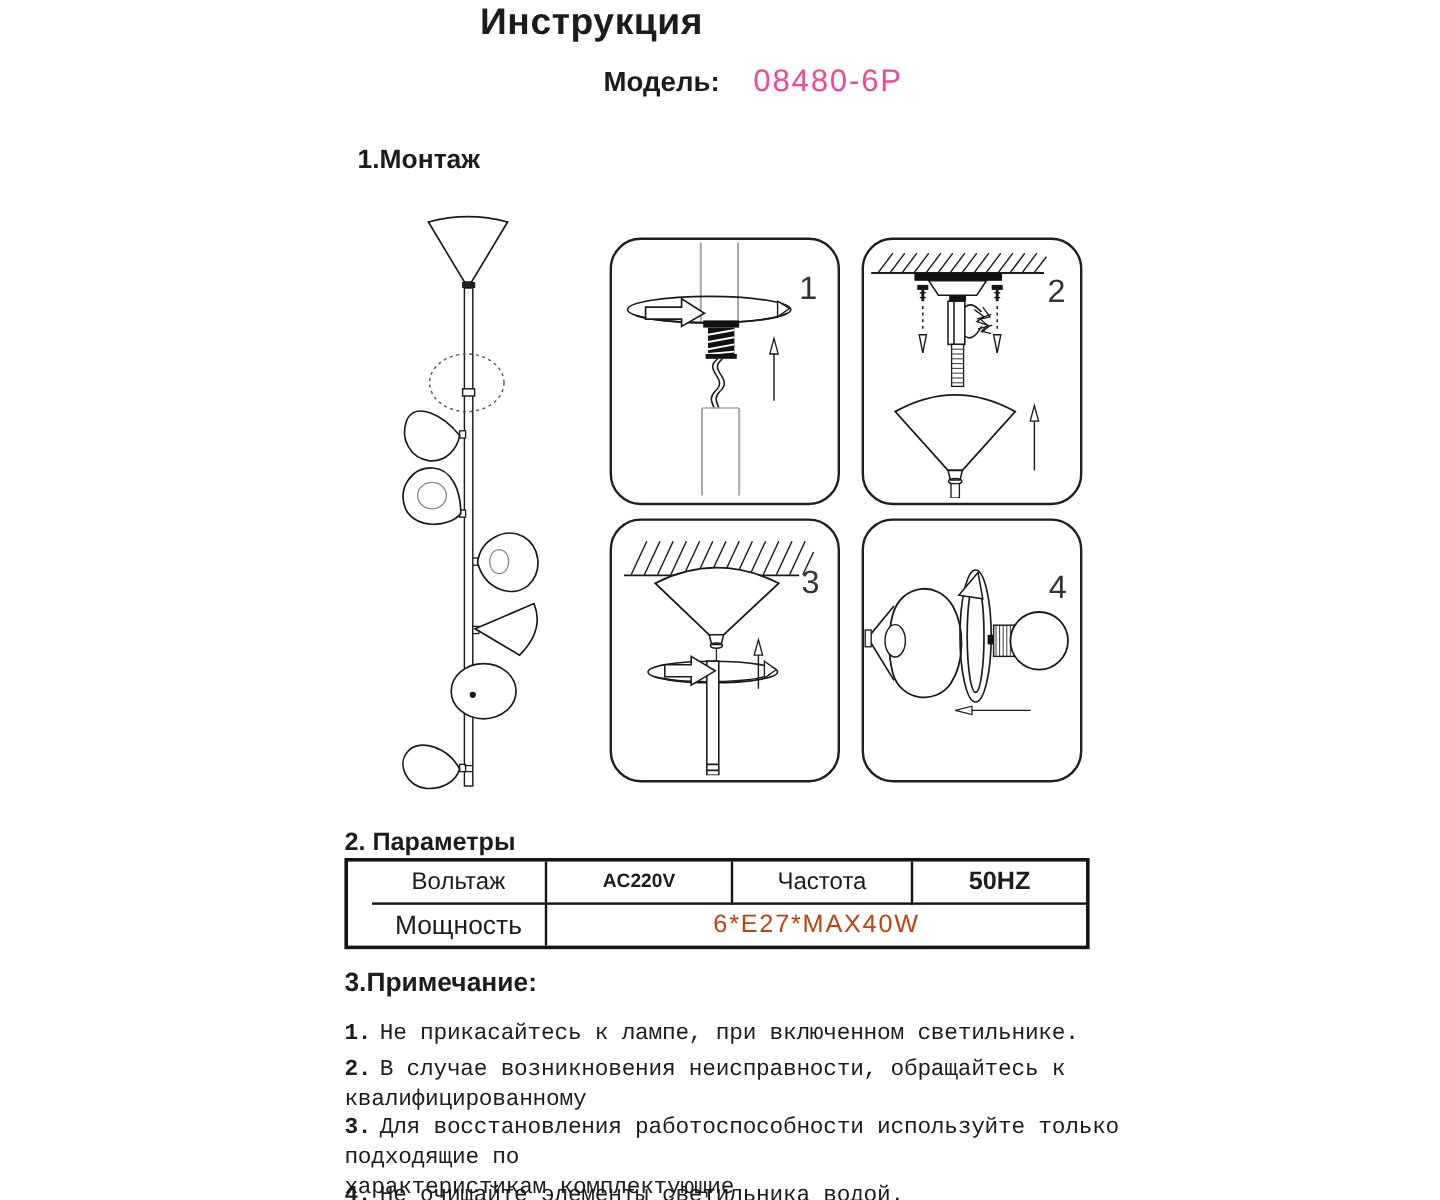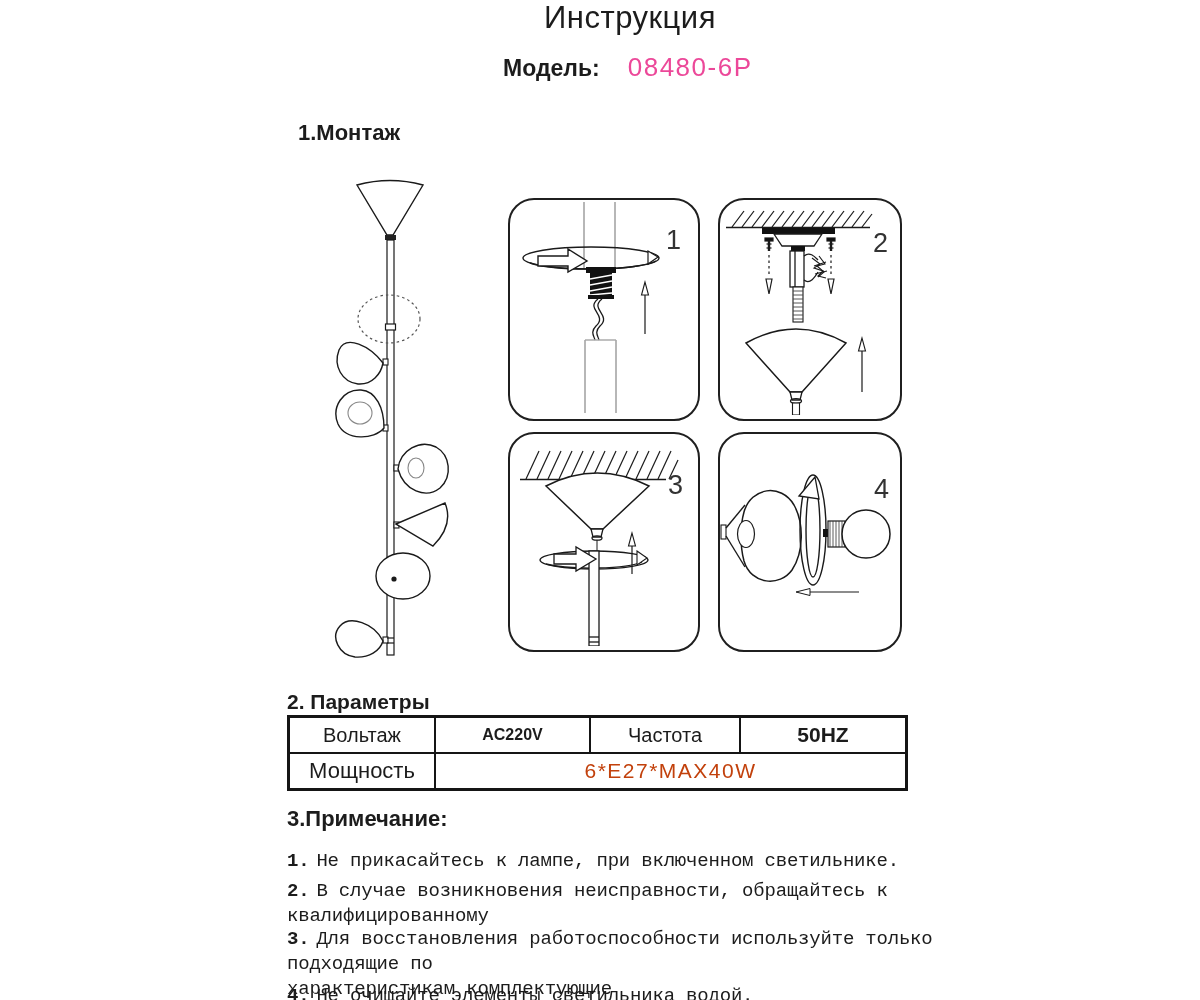--- a/index.html
+++ b/index.html
@@ -2,41 +2,41 @@
 <html><head>
 <meta charset="utf-8">
 <style>
   html,body{margin:0;padding:0;}
   body{
     width:1200px;height:1000px;position:relative;background:#ffffff;
     font-family:"Liberation Sans",sans-serif;color:#1c1c1c;overflow:hidden;
   }
   .abs{position:absolute;}
   .title{
-    left:400px;top:0px;width:460px;text-align:center;
-    font-size:31px;font-weight:normal;letter-spacing:.5px;
+    left:400px;top:0px;width:460px;text-align:left;
+    font-size:31px;font-weight:bold;letter-spacing:.5px;
   }
   .model-row{left:503px;top:52px;display:flex;align-items:baseline;}
   .model-label{font-size:23px;font-weight:bold;}
   .model-value{font-size:26px;font-weight:400;letter-spacing:1.5px;margin-left:28px;color:#ec4899;}
   .h-montage{left:298px;top:120px;font-size:22px;font-weight:bold;}
   .panel{
     border:2px solid #1f1f1f;border-radius:26px;background:#fff;
   }
   .panel svg{display:block;}
   .p1{left:508px;top:198px;width:188px;height:219px;}
   .p2{left:718px;top:198px;width:180px;height:219px;}
   .p3{left:508px;top:432px;width:188px;height:216px;}
   .p4{left:718px;top:432px;width:180px;height:216px;}
   .step-num{font-size:27px;fill:#333;font-weight:400;}
   .h-params{left:287px;top:690px;font-size:21px;font-weight:bold;}
   .params-table{
     left:287px;top:715px;width:621px;height:76px;
     border:3px solid #151515;box-sizing:border-box;
-    display:grid;grid-template-columns:146px 155px 150px 1fr;grid-template-rows:36px 1fr;
+    display:grid;grid-template-columns:146px 155px 150px 1fr;grid-template-rows:36px 1fr;padding-left:20px;
   }
   .cell{display:flex;align-items:center;justify-content:center;box-sizing:border-box;}
   .cb{border-bottom:2px solid #151515;}
   .cr{border-right:2px solid #151515;}
   .t-label{font-size:20px;}
   .t-label-big{font-size:22px;}
   .t-bold{font-size:21px;font-weight:bold;}
   .t-val{font-size:21px;letter-spacing:1.5px;color:#c2410c;}
   .c-merged{grid-column:2 / 5;}
   .h-notes{left:287px;top:806px;font-size:22px;font-weight:bold;}

